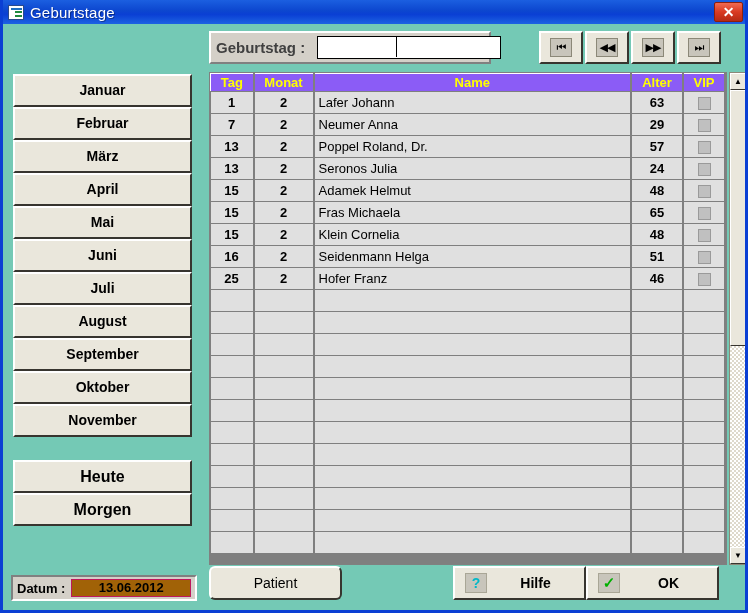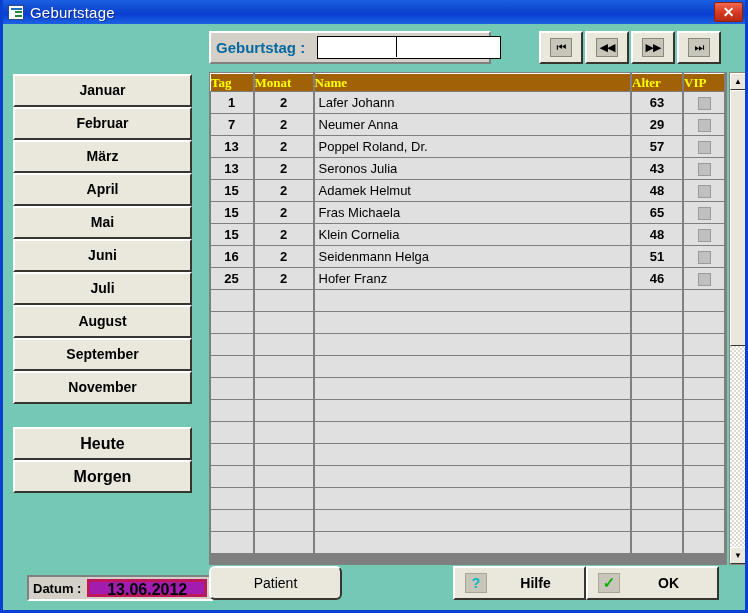--- a/index.html
+++ b/index.html
@@ -115,21 +115,21 @@
     width: 179px;
     height: 33px;
     line-height: 29px;
     font-size: 16px;
     font-weight: bold;
   }
 
   
   .datum-panel {
     position: absolute;
-    left: 24px;
+    left: 8px;
     bottom: 9px;
     width: 186px;
     height: 26px;
     background: #d4d0c8;
     border: 2px solid;
     border-top-color: #808080;
     border-left-color: #808080;
     border-right-color: #ffffff;
     border-bottom-color: #ffffff;
     box-sizing: border-box;
@@ -140,25 +140,25 @@
   .datum-label {
     font-size: 13px;
     font-weight: bold;
     color: #000000;
     margin-right: 6px;
   }
   .datum-value {
     flex: 1;
     height: 18px;
     line-height: 16px;
-    background: #a21caf;
-    border: 3px solid #be185d;
+    background: #a16207;
+    border: 1px solid #be185d;
     box-sizing: border-box;
     text-align: center;
-    font-size: 16px;
+    font-size: 13px;
     font-weight: bold;
     color: #000000;
   }
 
   
   .search-panel {
     position: absolute;
     left: 206px;
     top: 31px;
     width: 282px;
@@ -170,21 +170,21 @@
     border-right-color: #808080;
     border-bottom-color: #808080;
     box-sizing: border-box;
     display: flex;
     align-items: center;
     padding: 0 5px;
   }
   .search-label {
     font-size: 15px;
     font-weight: bold;
-    color: #0369a1;
+    color: #404040;
     margin-right: 12px;
     white-space: nowrap;
   }
   .search-input {
     flex: 1;
     height: 23px;
     background: #ffffff;
     border: 1px solid #000000;
     box-sizing: border-box;
     font-family: "Liberation Sans", sans-serif;
@@ -242,32 +242,31 @@
     border: 1px solid #808080;
     box-sizing: border-box;
     overflow: hidden;
   }
   table.grid {
     border-collapse: collapse;
     width: 100%;
     table-layout: fixed;
   }
   table.grid th {
-    background: #a16207;
+    background: #8b5cf6;
     color: #ffff00;
     font-size: 13px;
     font-weight: bold;
     height: 18px;
     padding: 0;
     border: 1px solid #ffffff;
     border-right: 2px solid #7f7f7f;
     border-bottom: 1px solid #7f7f7f;
     box-sizing: border-box;
-    text-align: left;
-    font-family: Liberation Serif, serif;
+    text-align: center;
   }
   table.grid td {
     height: 22px;
     padding: 0 4px;
     font-size: 13px;
     color: #000000;
     background: #e0e0e0;
     border-right: 2px solid #7f7f7f;
     border-bottom: 1px solid #7f7f7f;
     box-sizing: border-box;
@@ -433,20 +432,21 @@
     <div id="month-buttons">
         <div class="btn month-btn">Januar</div>
         <div class="btn month-btn">Februar</div>
         <div class="btn month-btn">März</div>
         <div class="btn month-btn">April</div>
         <div class="btn month-btn">Mai</div>
         <div class="btn month-btn">Juni</div>
         <div class="btn month-btn">Juli</div>
         <div class="btn month-btn">August</div>
         <div class="btn month-btn">September</div>
+        <div class="btn month-btn">Oktober</div>
         <div class="btn month-btn">November</div>
       </div>
     <div class="sidebar-gap"></div>
     <div id="action-buttons">
         <div class="btn action-btn">Heute</div>
         <div class="btn action-btn">Morgen</div>
       </div>
   </div>
 
   <div class="datum-panel">
@@ -491,21 +491,21 @@
             <td class="c-tag">13</td>
             <td class="c-monat">2</td>
             <td class="c-name">Poppel Roland, Dr.</td>
             <td class="c-alter">57</td>
             <td class="c-vip"><span class="vip-box"></span></td>
           </tr>
           <tr>
             <td class="c-tag">13</td>
             <td class="c-monat">2</td>
             <td class="c-name">Seronos Julia</td>
-            <td class="c-alter">43</td>
+            <td class="c-alter">24</td>
             <td class="c-vip"><span class="vip-box"></span></td>
           </tr>
           <tr>
             <td class="c-tag">15</td>
             <td class="c-monat">2</td>
             <td class="c-name">Adamek Helmut</td>
             <td class="c-alter">48</td>
             <td class="c-vip"><span class="vip-box"></span></td>
           </tr>
           <tr>

